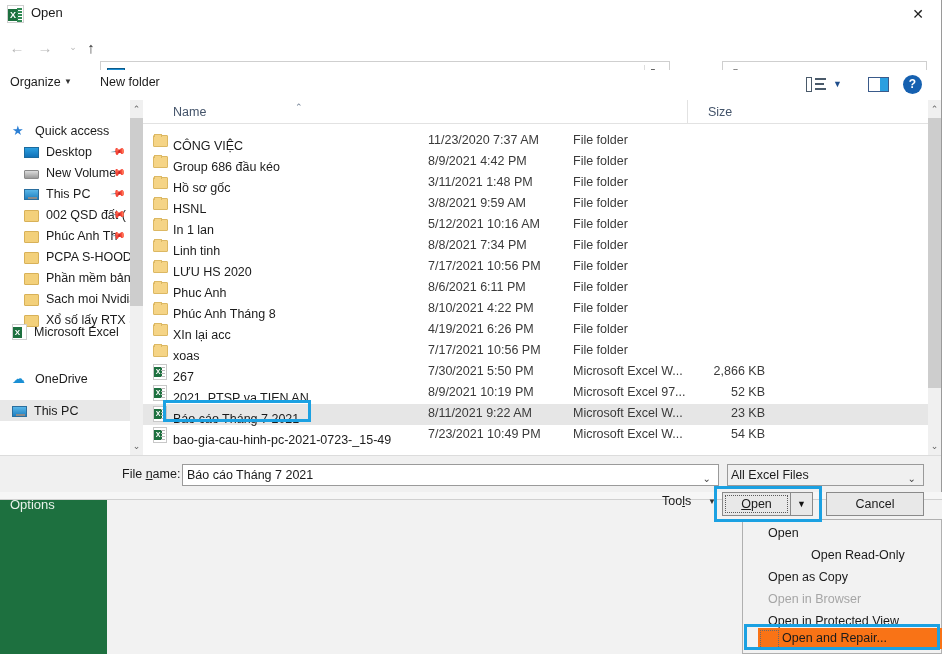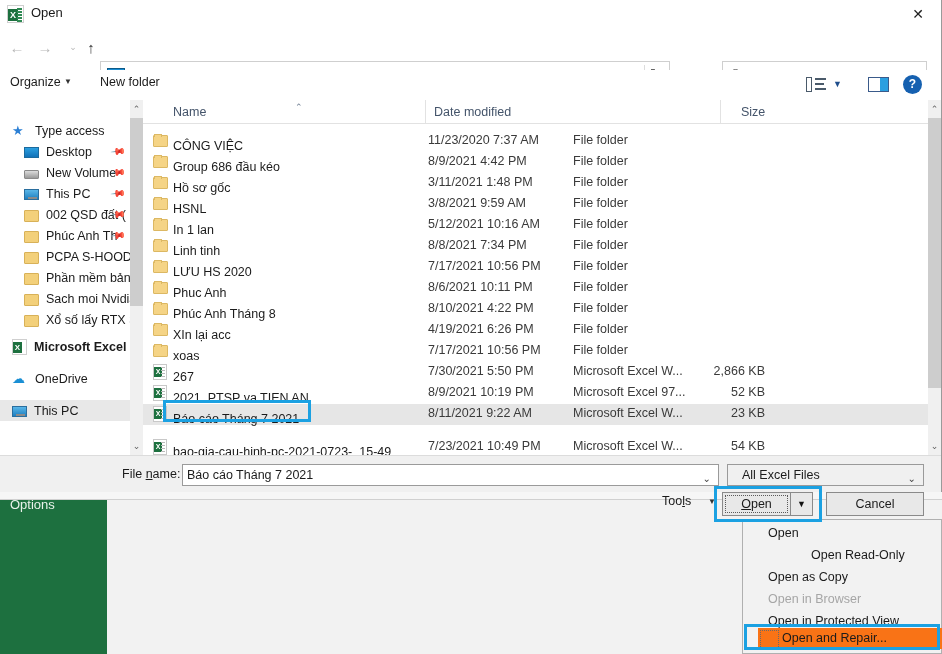--- a/index.html
+++ b/index.html
@@ -228,21 +228,21 @@
     border-bottom: 1px solid #e2e2e2;
   }
   .colh {
     position: absolute; top: 0; height: 24px; line-height: 24px;
     font-size: 12.5px; color: #44546a; padding-left: 8px;
     border-left: 1px solid #e2e2e2;
   }
   #colh-name { left: 22px; width: 260px; border-left: none; }
   #colh-date { left: 282px; width: 145px; }
   #colh-type { left: 427px; width: 120px; }
-  #colh-size { left: 577px; width: 78px; padding-left: 20px; }
+  #colh-size { left: 544px; width: 78px; padding-left: 20px; }
   #sort-caret {
     position: absolute; left: 152px; top: 2px; font-size: 9px; color: #6b7b8f;
   }
 
   .frow {
     position: absolute; left: 0; width: 785px; height: 21px;
     font-size: 12.5px; color: #1b1b1b;
   }
   .frow.sel { background: #e6e6e6; }
   .fname { position: absolute; left: 30px; top: 8px; white-space: nowrap; }
@@ -296,21 +296,21 @@
   #fname-label u { text-decoration: underline; }
   #fname-input {
     position: absolute; left: 182px; top: 8px; width: 537px; height: 22px;
     background: #fff; border: 1px solid #9a9a9a;
     font-size: 12.5px; color: #1b1b1b; padding-left: 4px; line-height: 20px;
   }
   #fname-caret { position: absolute; right: 7px; top: 4px; font-size: 10px; color: #444; }
   #filter-select {
     position: absolute; left: 727px; top: 8px; width: 197px; height: 22px;
     background: #f0f0f0; border: 1px solid #9a9a9a;
-    font-size: 12.5px; color: #1b1b1b; padding-left: 14px; line-height: 20px;
+    font-size: 12.5px; color: #1b1b1b; padding-left: 3px; line-height: 20px;
   }
   #filter-caret { position: absolute; right: 7px; top: 4px; font-size: 10px; color: #444; }
 
   #actionbar {
     position: absolute; left: 0; top: 492px; width: 941px; height: 8px;
   }
   #tools-btn { position: absolute; left: 662px; top: 494px; font-size: 12.5px; color: #1b1b1b; }
   #tools-btn u { text-decoration: underline; }
   #tools-caret { position: absolute; left: 708px; top: 497px; font-size: 8px; color: #333; }
 
@@ -438,21 +438,21 @@
       <div class="vl" style="top:11px; width:11px;"></div>
     </div>
     <div id="view-caret">▼</div>
     <div id="pane-icon"></div>
     <div id="help-icon">?</div>
   </div>
 
   <div id="navpane">
     <div class="navitem" style="top:20px;">
       <span class="nav-ico ico-star">★</span>
-      <span>Type access</span>
+      <span>Quick access</span>
     </div>
     <div class="navitem" style="top:41px;">
       <span class="nav-ico indent ico-monitor"></span>
       <span>Desktop</span>
       <span class="pin">📌</span>
     </div>
     <div class="navitem" style="top:62px;">
       <span class="nav-ico indent ico-drive"></span>
       <span>New Volume</span>
       <span class="pin">📌</span>
@@ -481,21 +481,21 @@
       <span>Phần mềm bản (</span>
     </div>
     <div class="navitem" style="top:188px;">
       <span class="nav-ico indent ico-folder"></span>
       <span>Sach moi Nvidia</span>
     </div>
     <div class="navitem" style="top:209px;">
       <span class="nav-ico indent ico-folder"></span>
       <span>Xổ số lấy RTX 305</span>
     </div>
-    <div class="navitem" style="top:236px;font-weight:bold;">
+    <div class="navitem" style="top:221px;">
       <span class="nav-ico ico-xl"></span>
       <span>Microsoft Excel</span>
     </div>
     <div class="navitem" style="top:268px;">
       <span class="nav-ico ico-cloud">☁</span>
       <span>OneDrive</span>
     </div>
     <div class="navitem sel" style="top:300px;">
       <span class="nav-ico ico-pc"></span>
       <span>This PC</span>
@@ -505,21 +505,20 @@
   <div id="nav-scroll">
     <div class="sbtn up">⌃</div>
     <div class="thumb"></div>
     <div class="sbtn dn">⌄</div>
   </div>
 
   <div id="filelist">
     <div id="col-header">
       <div class="colh" id="colh-name">Name</div>
       <div id="sort-caret">⌃</div>
-      <div class="colh" id="colh-date">Date modified</div>
       <div class="colh" id="colh-size">Size</div>
     </div>
 
     <div class="frow" style="top:31px;">
       <span class="f-ico-folder"></span>
       <span class="fname">CÔNG VIỆC</span>
       <span class="fdate">11/23/2020 7:37 AM</span>
       <span class="ftype">File folder</span>
       <span class="fsize"></span>
     </div>
@@ -561,21 +560,21 @@
     <div class="frow" style="top:157px;">
       <span class="f-ico-folder"></span>
       <span class="fname">LƯU HS 2020</span>
       <span class="fdate">7/17/2021 10:56 PM</span>
       <span class="ftype">File folder</span>
       <span class="fsize"></span>
     </div>
     <div class="frow" style="top:178px;padding-left:25px;">
       <span class="f-ico-folder"></span>
       <span class="fname">Phuc Anh</span>
-      <span class="fdate">8/6/2021 10:11 PM</span>
+      <span class="fdate">8/6/2021 6:11 PM</span>
       <span class="ftype">File folder</span>
       <span class="fsize"></span>
     </div>
     <div class="frow" style="top:199px;">
       <span class="f-ico-folder"></span>
       <span class="fname">Phúc Anh Tháng 8</span>
       <span class="fdate">8/10/2021 4:22 PM</span>
       <span class="ftype">File folder</span>
       <span class="fsize"></span>
     </div>
@@ -607,21 +606,21 @@
       <span class="ftype">Microsoft Excel 97...</span>
       <span class="fsize">52 KB</span>
     </div>
     <div class="frow sel" style="top:304px;">
       <span class="f-ico-xl"></span>
       <span class="fname">Báo cáo Tháng 7 2021</span>
       <span class="fdate">8/11/2021 9:22 AM</span>
       <span class="ftype">Microsoft Excel W...</span>
       <span class="fsize">23 KB</span>
     </div>
-    <div class="frow" style="top:325px;margin-top:12px;">
+    <div class="frow" style="top:325px;">
       <span class="f-ico-xl"></span>
       <span class="fname">bao-gia-cau-hinh-pc-2021-0723-_15-49</span>
       <span class="fdate">7/23/2021 10:49 PM</span>
       <span class="ftype">Microsoft Excel W...</span>
       <span class="fsize">54 KB</span>
     </div>
 
   </div>
 
   <div id="list-scroll">

